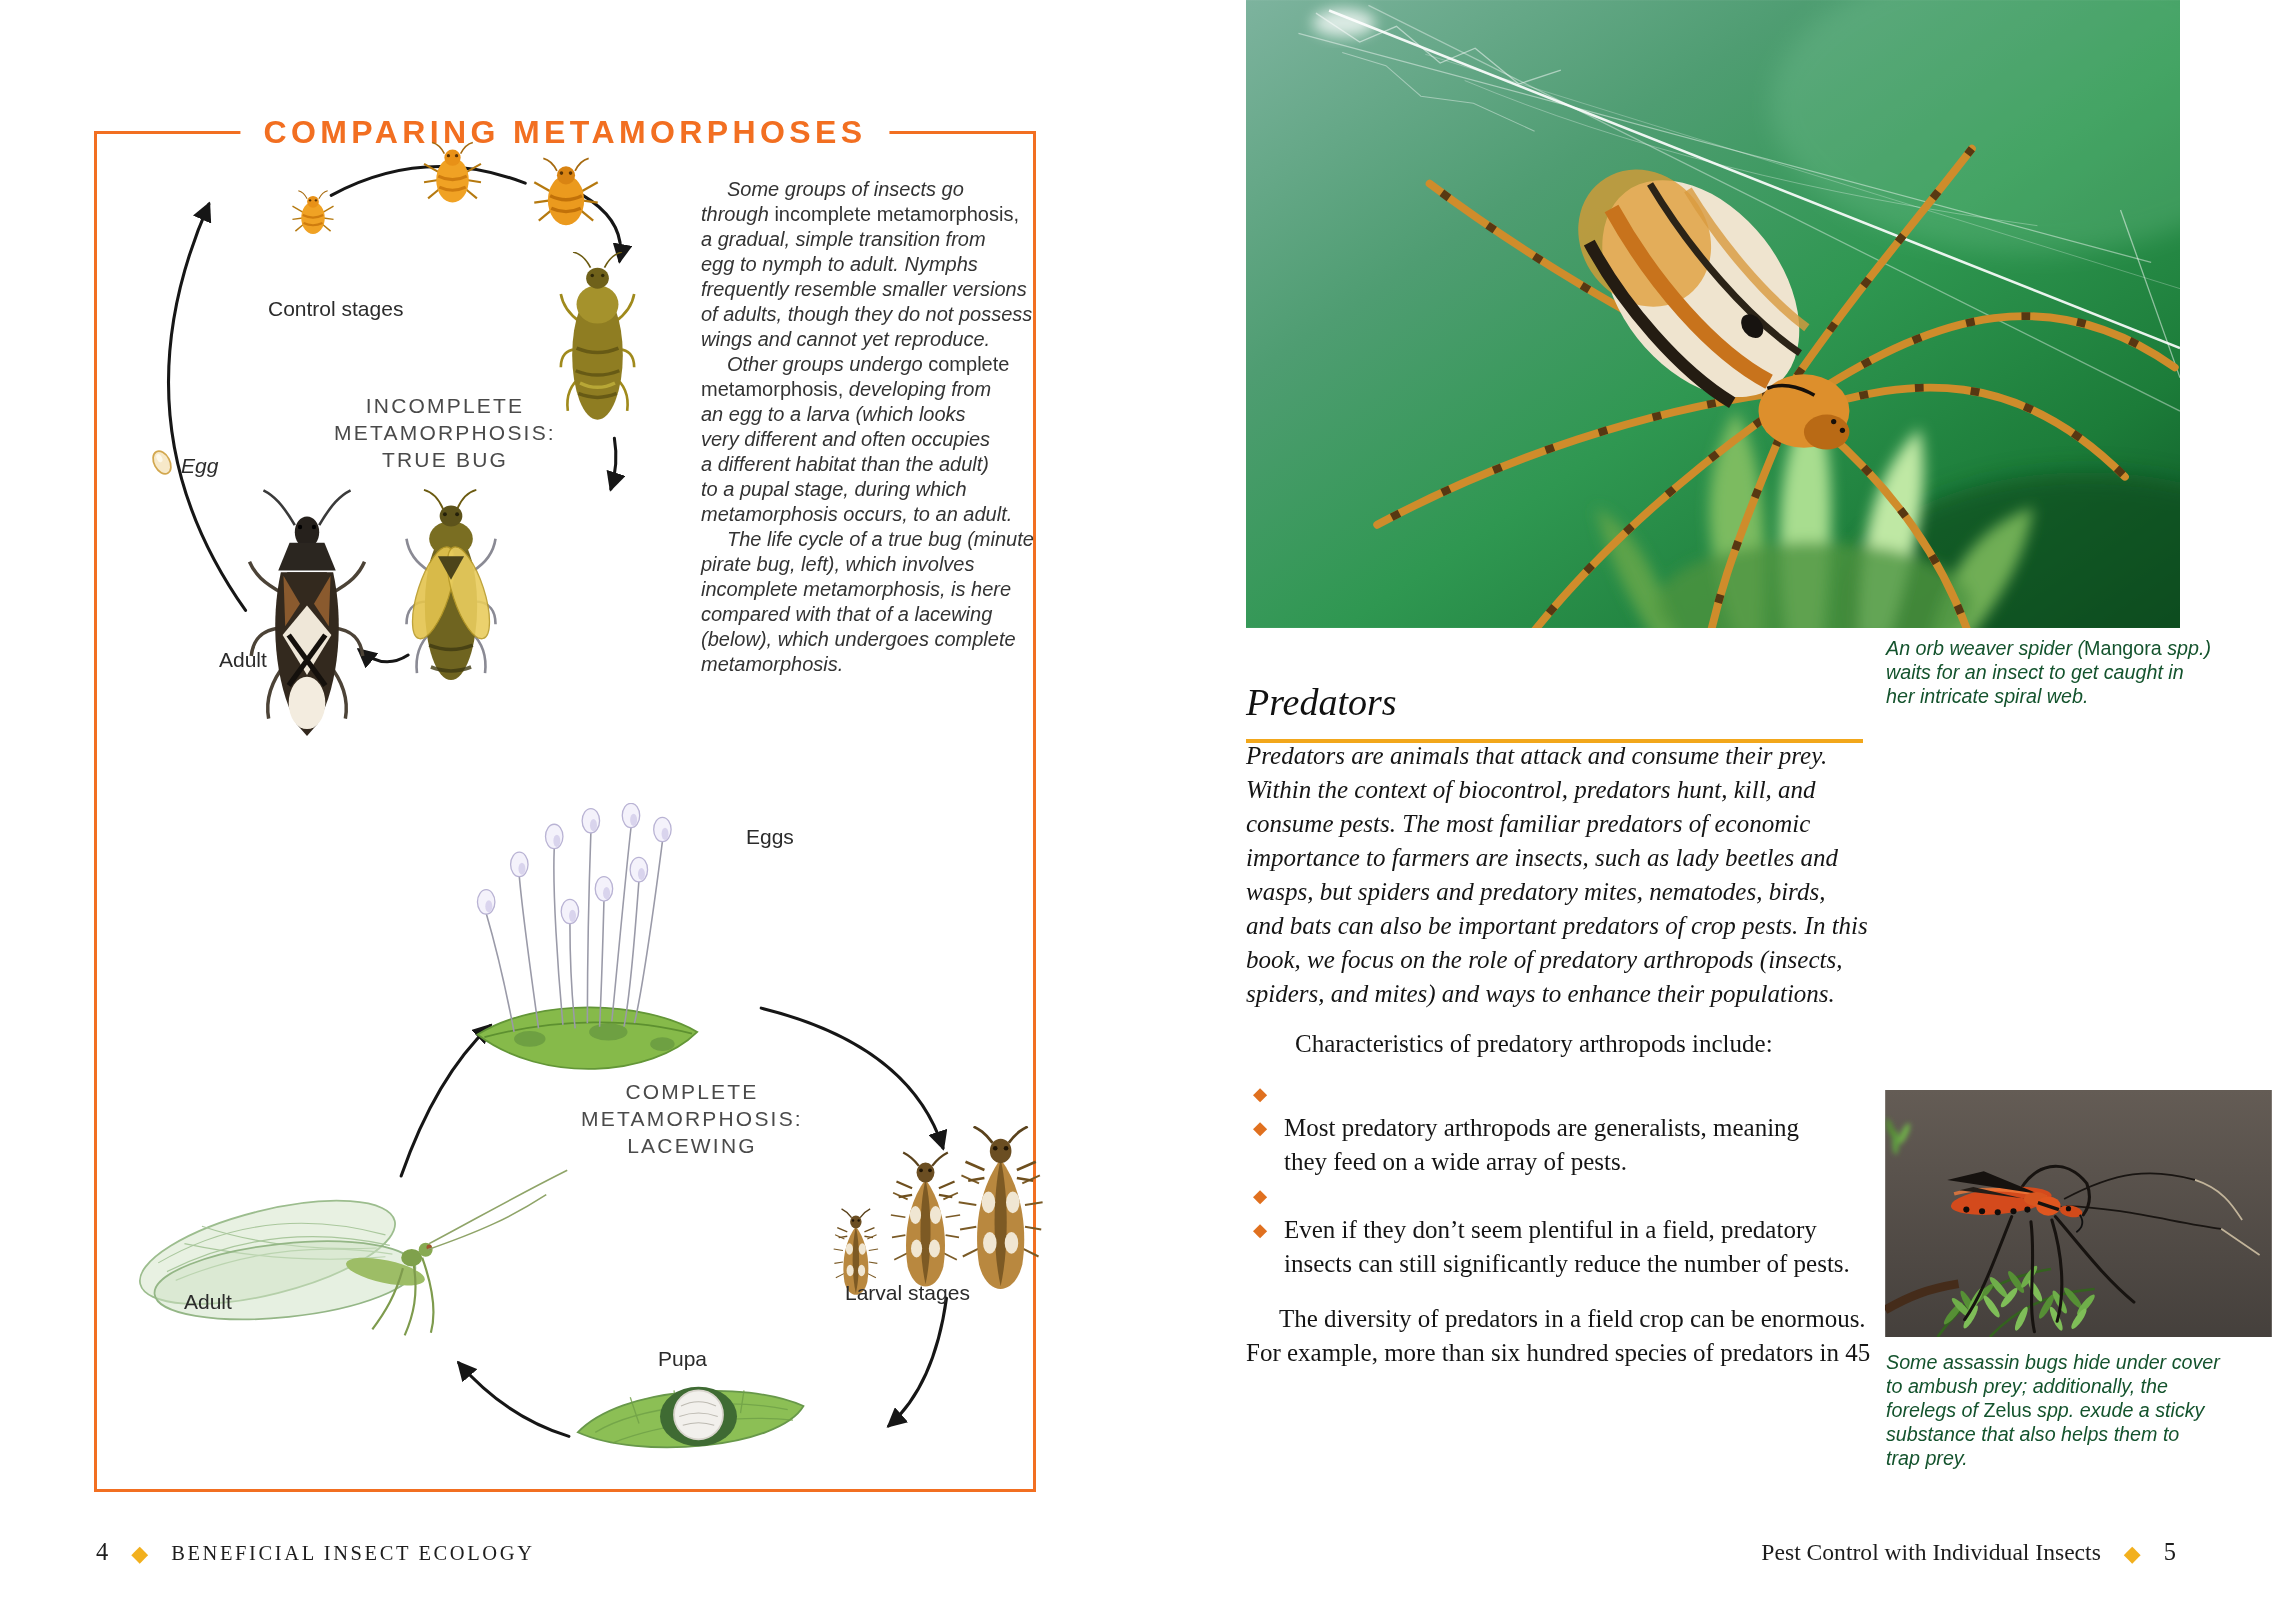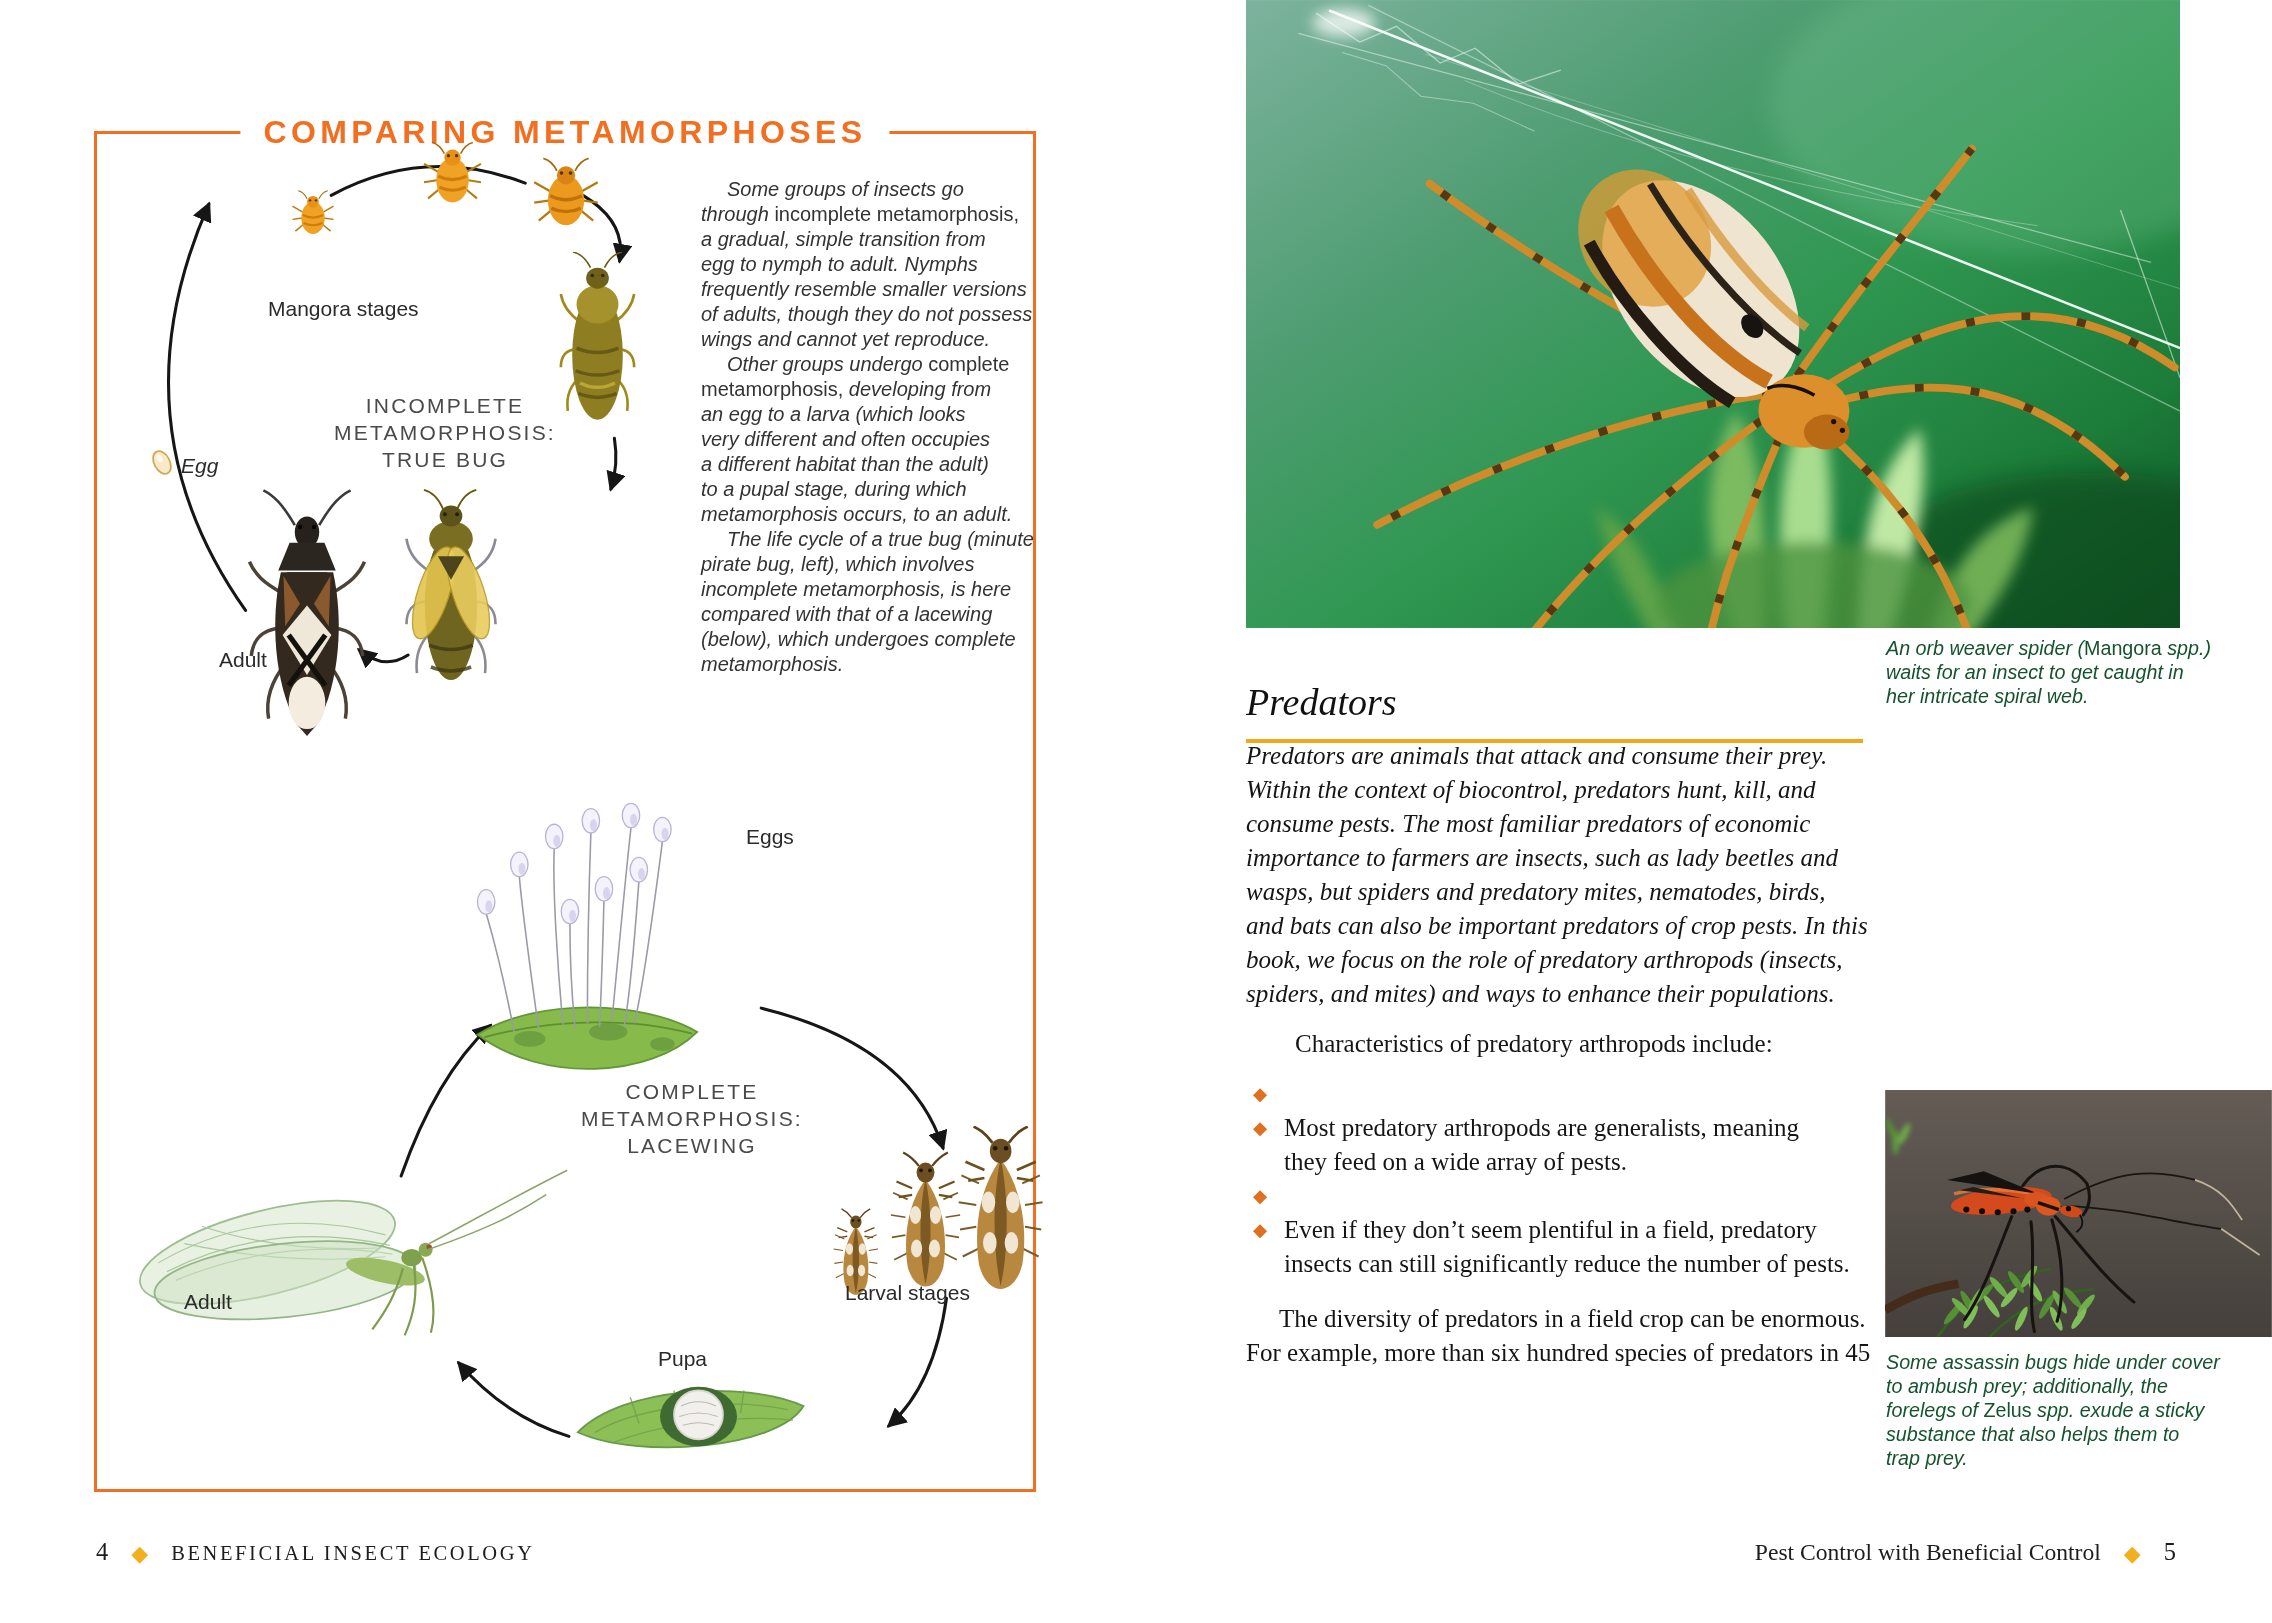--- a/index.html
+++ b/index.html
@@ -326,21 +326,21 @@
     </g>
     <ellipse cx="148" cy="52" rx="44" ry="34" fill="#3f6b33"></ellipse>
     <circle cx="148" cy="50" r="28" fill="#f2f0ec" stroke="#d8d4cc" stroke-width="2"></circle>
     <g stroke="#bdbab2" stroke-width="1.2" fill="none">
       <path d="M128,40 Q148,30 168,40"></path>
         <path d="M126,52 Q148,44 170,52"></path>
         <path d="M130,62 Q148,56 166,62"></path>
     </g>
   </svg>
 
-  <div class="diag-label" style="left:171px;top:163px;">Mangora stages</div>
+  <div class="diag-label" style="left:171px;top:163px;">Control stages</div>
   <div class="diag-heading" style="left:217px;top:258px;width:262px;">INCOMPLETE
 METAMORPHOSIS:
 TRUE BUG</div>
   <div class="diag-label" style="left:84px;top:320px;font-style:italic;">Egg</div>
   <div class="diag-label" style="left:122px;top:514px;">Adult</div>
   <div class="diag-label" style="left:649px;top:691px;">Eggs</div>
   <div class="diag-heading" style="left:455px;top:944px;width:280px;">COMPLETE
 METAMORPHOSIS:
 LACEWING</div>
   <div class="diag-label" style="left:748px;top:1147px;">Larval stages</div>
@@ -580,17 +580,17 @@
 </svg>
 </div>
 
 <div class="caption" style="left:1886px;top:1350px;"><span>Some assassin bugs hide under cover
 to ambush prey; additionally, the
 forelegs of </span><span class="seg-roman">Zelus</span><span> spp. exude a sticky
 substance that also helps them to
 trap prey.</span></div>
 
 <div class="footer footer-right">
-  <span class="footer-label-right">Pest Control with Beneficial Control</span>
+  <span class="footer-label-right">Pest Control with Individual Insects</span>
   <span class="footer-diamond">◆</span>
   <span class="pagenum">5</span>
 </div>
 
 
 </body></html>

